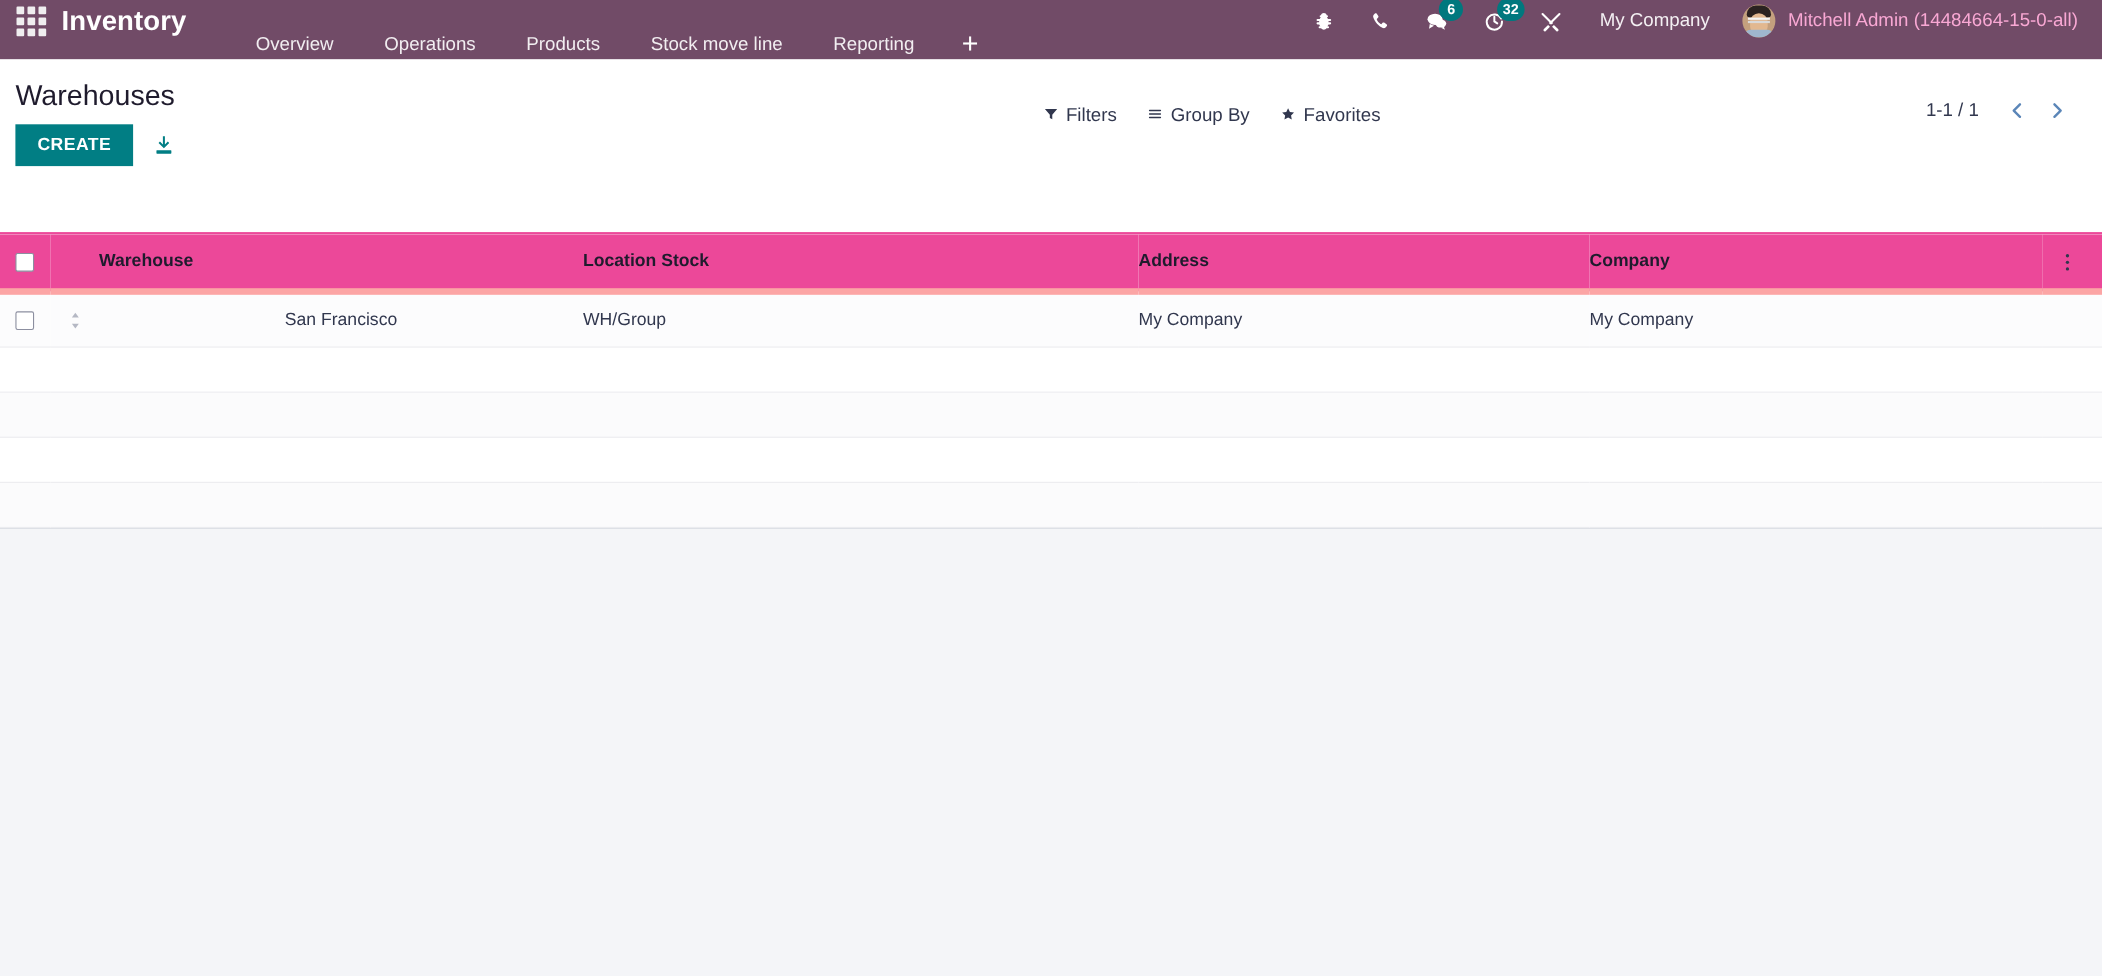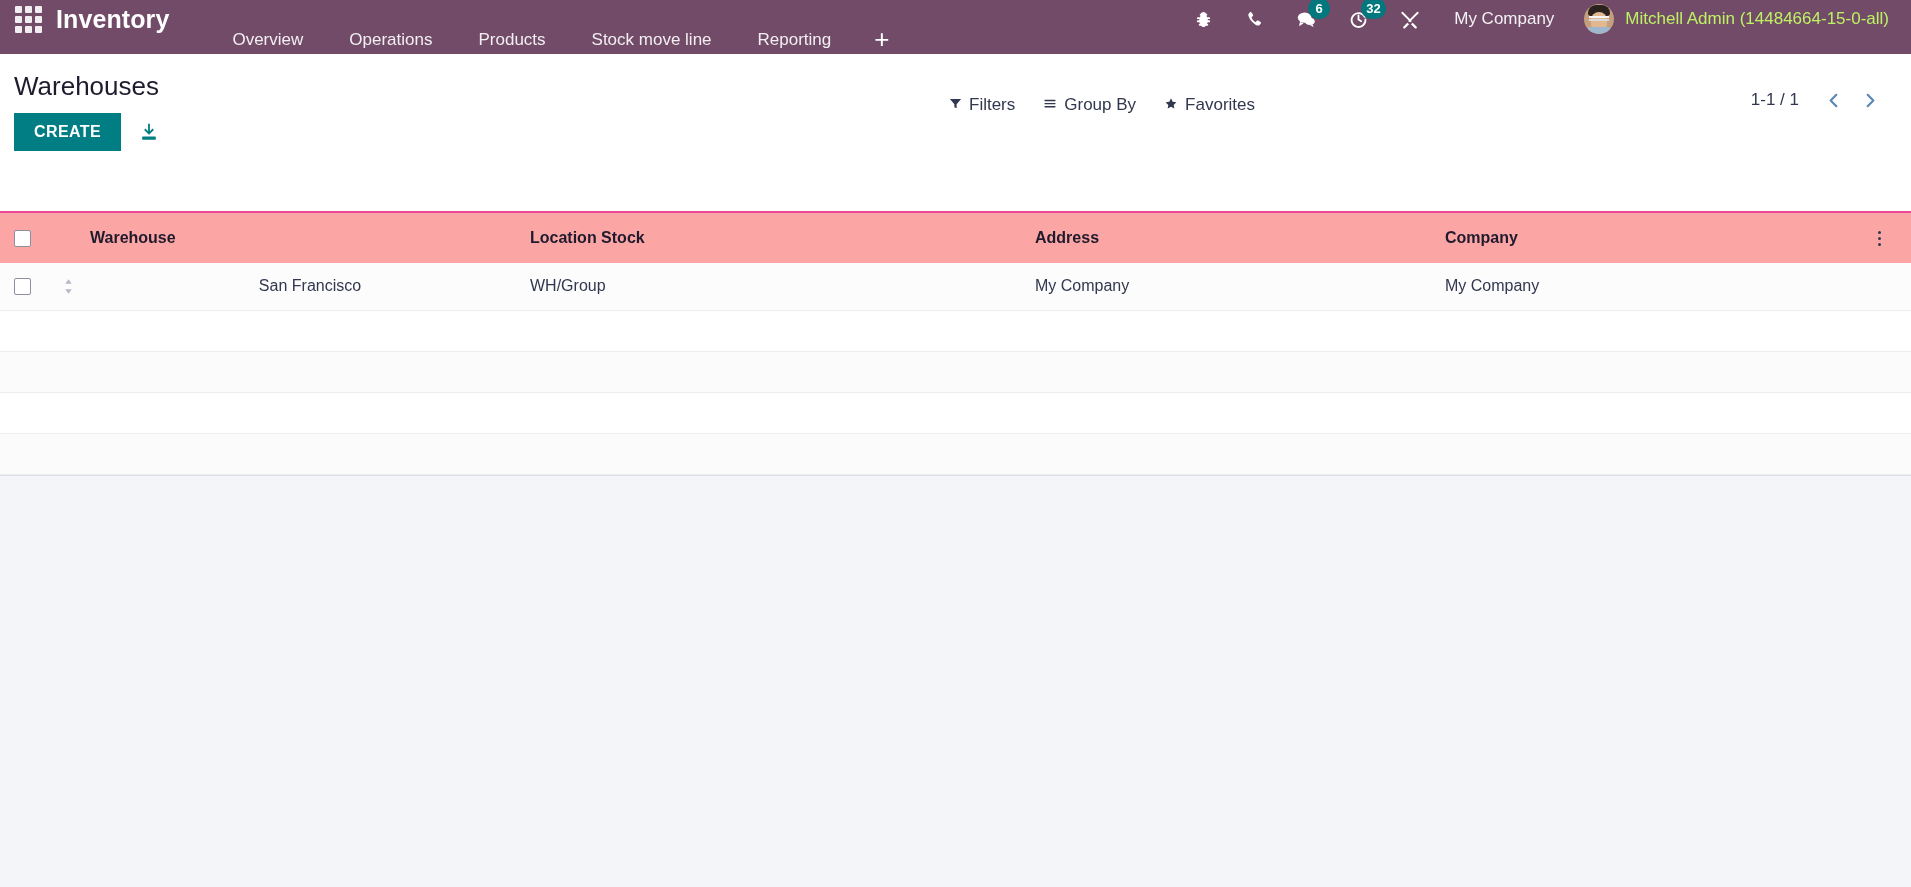--- a/index.html
+++ b/index.html
@@ -143,21 +143,21 @@
     border-bottom: 2px solid #DADADA;
   }
   .avatar .shirt {
     position: absolute; bottom: 0; left: 2px;
     width: 26px; height: 7px;
     background: #9FB7CE;
     border-radius: 5px 5px 0 0;
   }
   .user-name {
     font-size: 17px;
-    color: #bef264;
+    color: #f9a8d4;
     white-space: nowrap;
   }
 
   
   .control-panel {
     background: #FFFFFF;
     border-bottom: 2px solid #ec4899;
     padding: 0;
     position: relative;
     height: 159px;
@@ -294,22 +294,22 @@
     width: 100%;
     border-collapse: collapse;
     table-layout: fixed;
   }
   table.o-list thead th {
     text-align: left;
     font-size: 16px;
     font-weight: bold;
     color: #1F1B2D;
     padding: 16px 0 15px;
-    border-bottom: 1px solid #fca5a5;
-    background: #fca5a5;
+    border-bottom: 6px solid #fca5a5;
+    background: #ec4899;
     white-space: nowrap;
   }
   th.col-check, td.col-check { width: 46px; padding-left: 14px !important; }
   th.col-handle, td.col-handle { width: 44px; }
   th.col-warehouse, td.col-warehouse { width: 440px; text-align: center; }
   th.col-location, td.col-location { width: 505px; }
   th.col-address, td.col-address { width: 410px; }
   th.col-company, td.col-company { width: auto; }
   th.col-opt, td.col-opt { width: 54px; }
 

